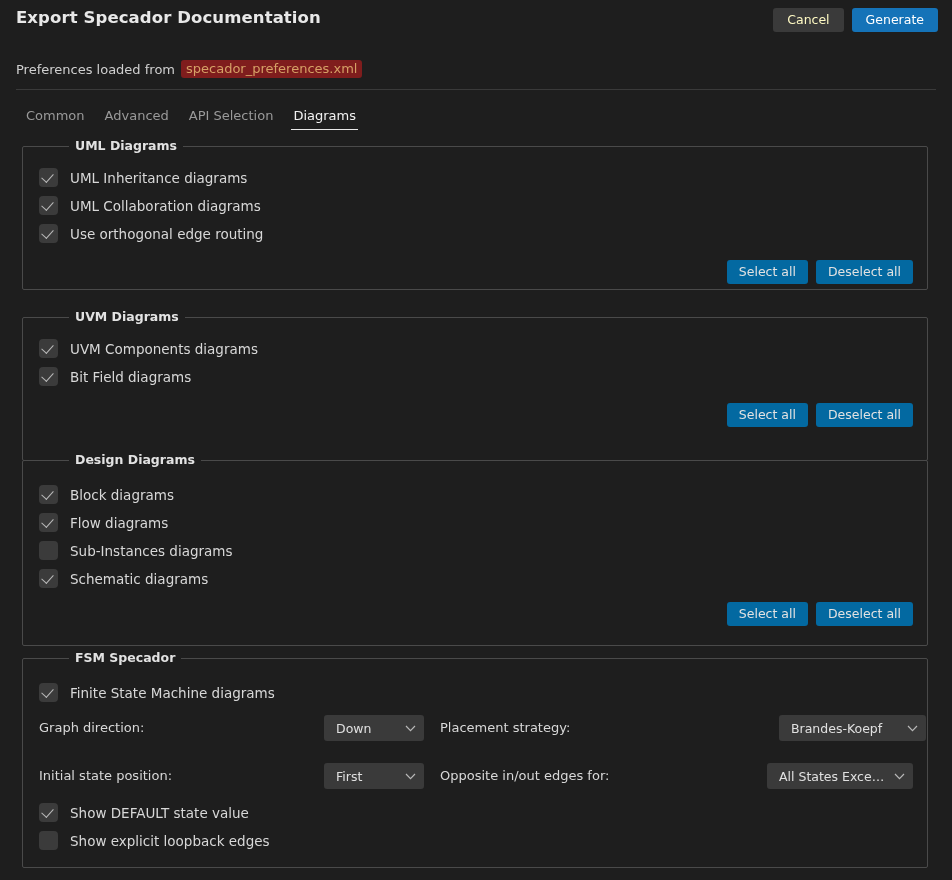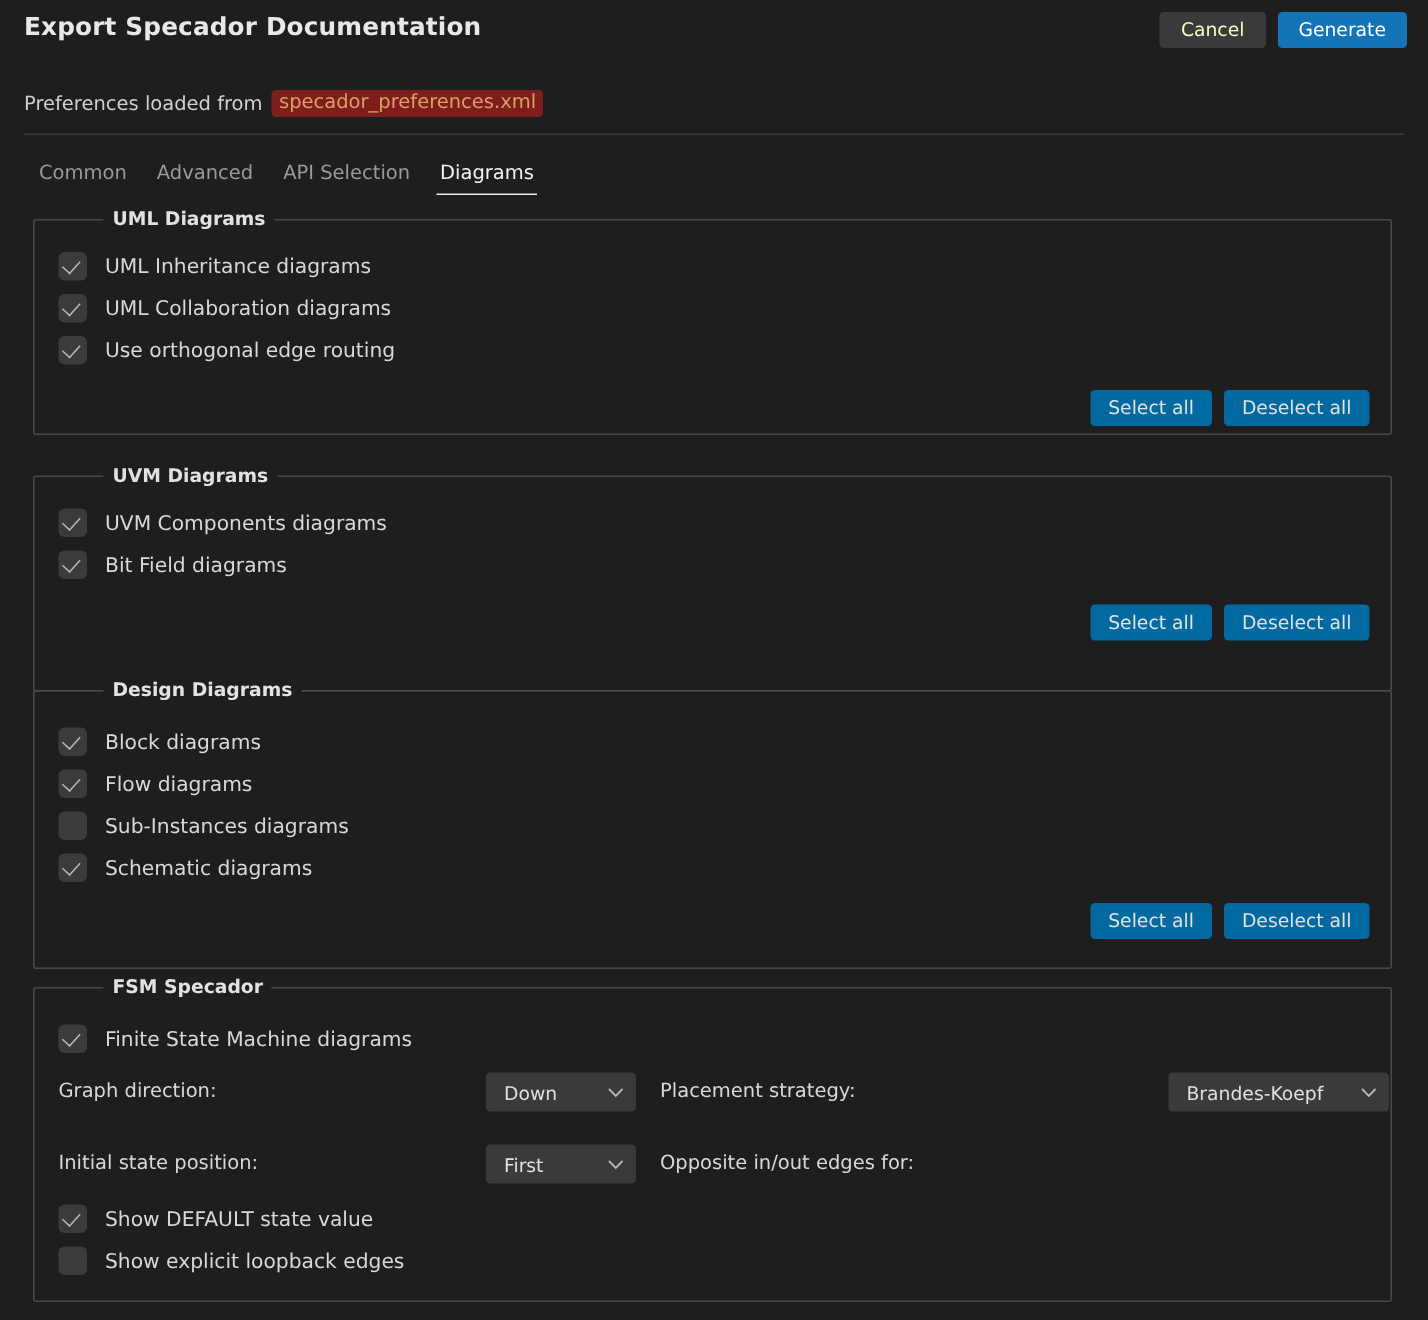--- a/index.html
+++ b/index.html
@@ -339,20 +339,28 @@
   <div class="flabel" style="left:16px; top:109px;">Initial state position:</div>
   <div class="dropdown" style="left:301px; top:104px; width:100px;justify-content:space-between;">
     <span class="dd-value">First</span>
     <span class="dd-chev">
       <svg width="11" height="7" viewBox="0 0 11 7">
           <path d="M1 1 L5.5 5.6 L10 1" fill="none" stroke="#b8b8b8" stroke-width="1.2"></path>
         </svg>
     </span>
   </div>
   <div class="flabel" style="left:417px; top:109px;">Opposite in/out edges for:</div>
+  <div class="dropdown" style="left:744px; top:104px; width:146px;">
+    <span class="dd-value">All States Exce…</span>
+    <span class="dd-chev">
+      <svg width="11" height="7" viewBox="0 0 11 7">
+          <path d="M1 1 L5.5 5.6 L10 1" fill="none" stroke="#b8b8b8" stroke-width="1.2"></path>
+        </svg>
+    </span>
+  </div>
 
   <div class="cbrow" style="left:16px; top:144px;">
     <span class="cbox checked"></span>
     <span class="cblabel">Show DEFAULT state value</span>
   </div>
   <div class="cbrow" style="left:16px; top:172px;">
     <span class="cbox"></span>
     <span class="cblabel">Show explicit loopback edges</span>
   </div>
 </div>

